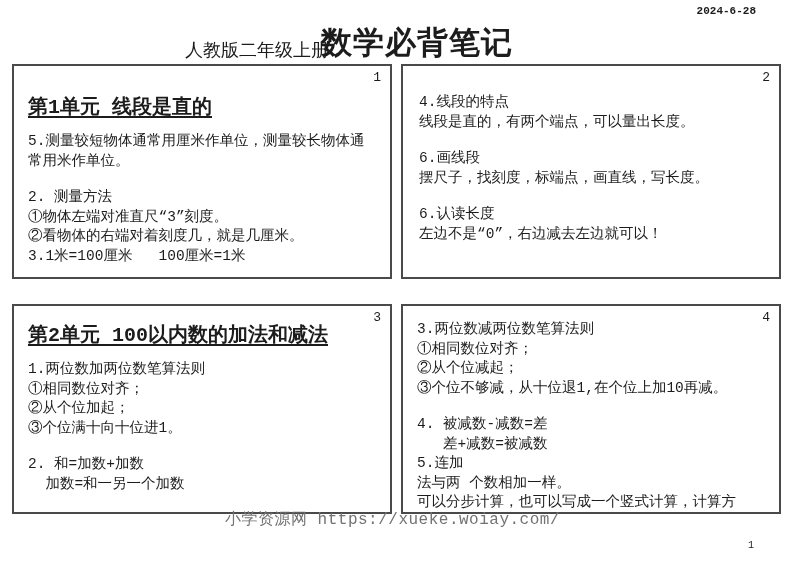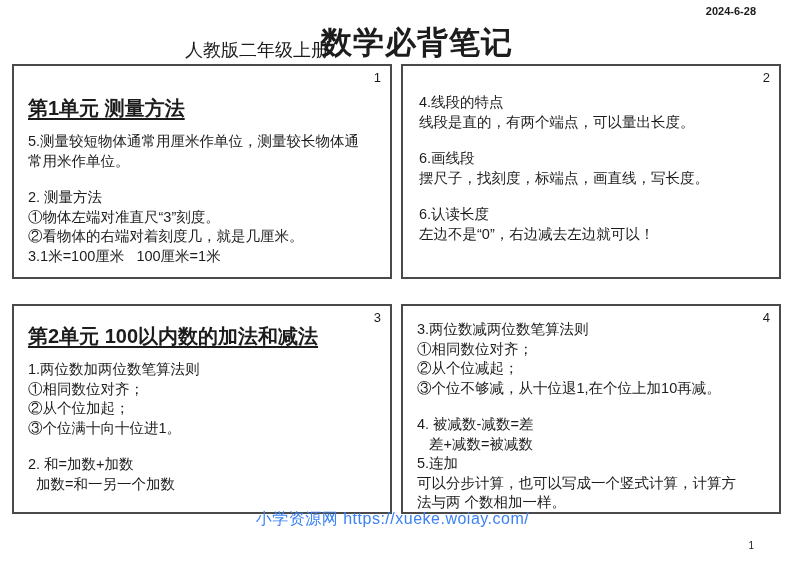--- a/index.html
+++ b/index.html
@@ -1,18 +1,18 @@
 <!DOCTYPE html>
 <html><head>
 <meta charset="utf-8">
 <style>
   html,body { margin:0; padding:0; background:#ffffff; }
   .page {
     position:relative; width:785px; height:561px; background:#ffffff;
-    font-family:Liberation Sans, sans-serif;
+    font-family:Liberation Mono, monospace;
     color:#1c1c1c; overflow:hidden;
   }
 
   
   .date { position:absolute; top:5px; right:29px; font-size:11px; font-weight:bold; }
   .edition { position:absolute; left:185px; top:38px; font-size:18px; }
   .title { position:absolute; left:321px; top:22px; font-size:31px; font-weight:bold; letter-spacing:1px; }
 
   
   .note-box { position:absolute; border:2px solid #4a4a4a; background:#ffffff; box-sizing:border-box; }
@@ -32,36 +32,36 @@
 
   .box-lines { margin:0 14px; font-size:14.5px; }
   #box-2 .box-lines { margin-top:27px;margin-left:16px; }
   #box-4 .box-lines { margin-top:14px; }
   .line { height:19.5px; line-height:19.5px; white-space:pre; }
   .line.blank { height:17px; }
 
   
   .watermark {
     position:absolute; left:0; right:0; top:509px; text-align:center;
-    font-size:16px; color:#3b82f6; letter-spacing:0.5px;
+    font-size:16px; color:#737373; letter-spacing:0.5px;
   }
   .page-num { position:absolute; right:31px; top:540px; font-size:10px; }
 </style>
 </head>
 <body>
 
 <div class="page">
 
   <div class="date">2024-6-28</div>
   <div class="edition">人教版二年级上册</div>
   <div class="title">数学必背笔记</div>
 
   <div class="note-box" id="box-1">
     <div class="box-number">1</div>
-    <div class="box-heading">第1单元 测量方法</div>
+    <div class="box-heading">第1单元 线段是直的</div>
     <div class="box-lines">
         <div class="line">5.测量较短物体通常用厘米作单位，测量较长物体通</div>
         <div class="line">常用米作单位。</div>
         <div class="line blank"></div>
         <div class="line">2. 测量方法</div>
         <div class="line">①物体左端对准直尺“3”刻度。</div>
         <div class="line">②看物体的右端对着刻度几，就是几厘米。</div>
         <div class="line">3.1米=100厘米   100厘米=1米</div>
       </div>
   </div>
@@ -98,21 +98,21 @@
     <div class="box-number">4</div>
     <div class="box-lines">
         <div class="line">3.两位数减两位数笔算法则</div>
         <div class="line">①相同数位对齐；</div>
         <div class="line">②从个位减起；</div>
         <div class="line">③个位不够减，从十位退1,在个位上加10再减。</div>
         <div class="line blank"></div>
         <div class="line">4. 被减数-减数=差</div>
         <div class="line">   差+减数=被减数</div>
         <div class="line">5.连加</div>
+        <div class="line">法与两 个数相加一样。</div>
         <div class="line">可以分步计算，也可以写成一个竖式计算，计算方</div>
-        <div class="line">法与两 个数相加一样。</div>
       </div>
   </div>
 
   <div class="watermark">小学资源网 https://xueke.woiay.com/</div>
   <div class="page-num">1</div>
 
 </div>
 
 </body></html>

